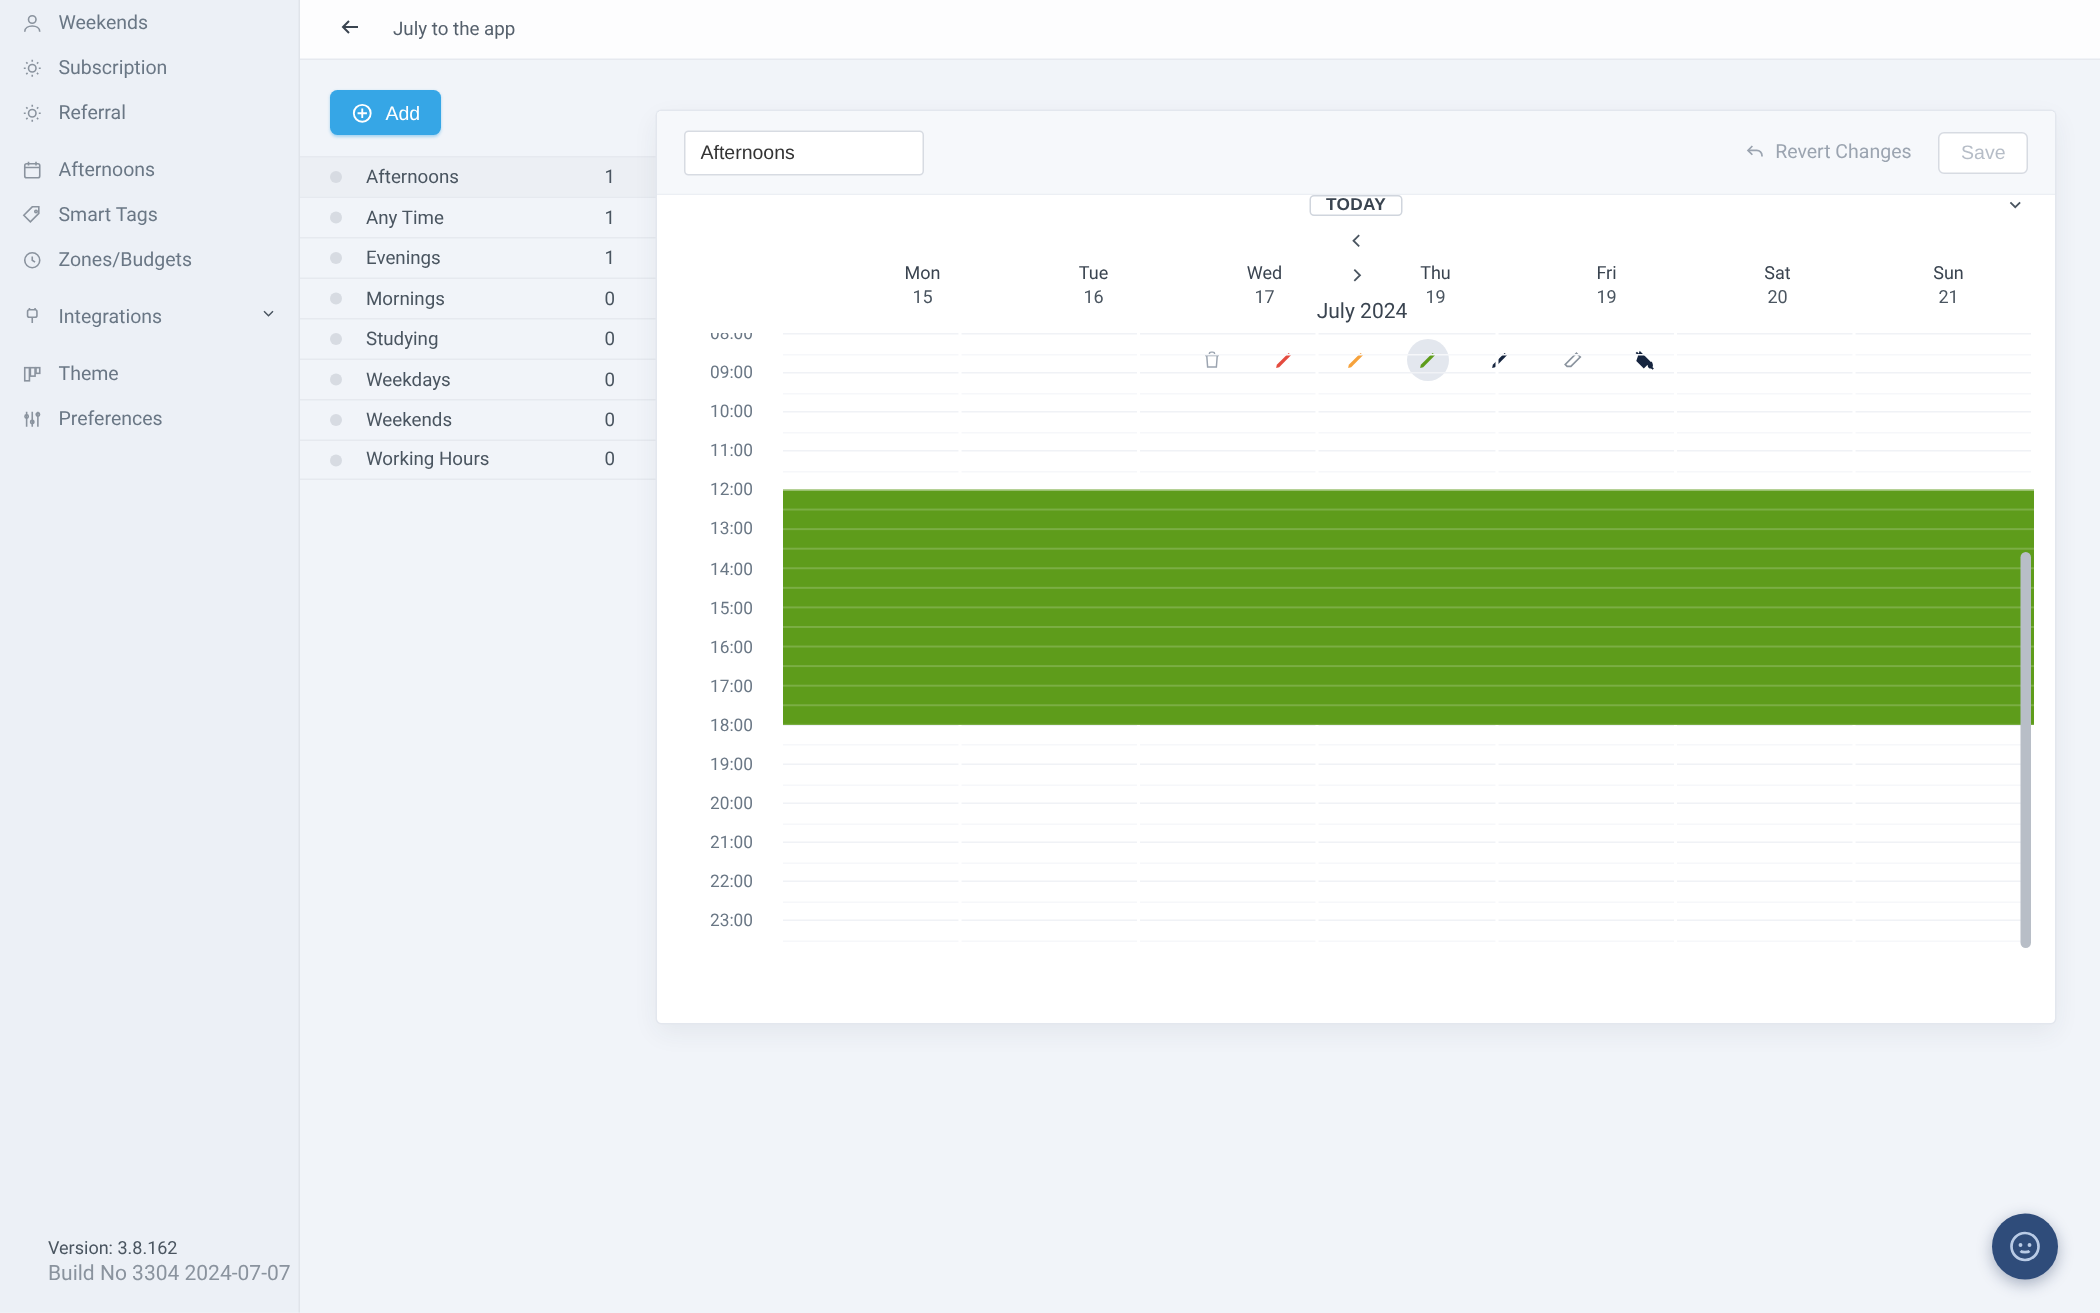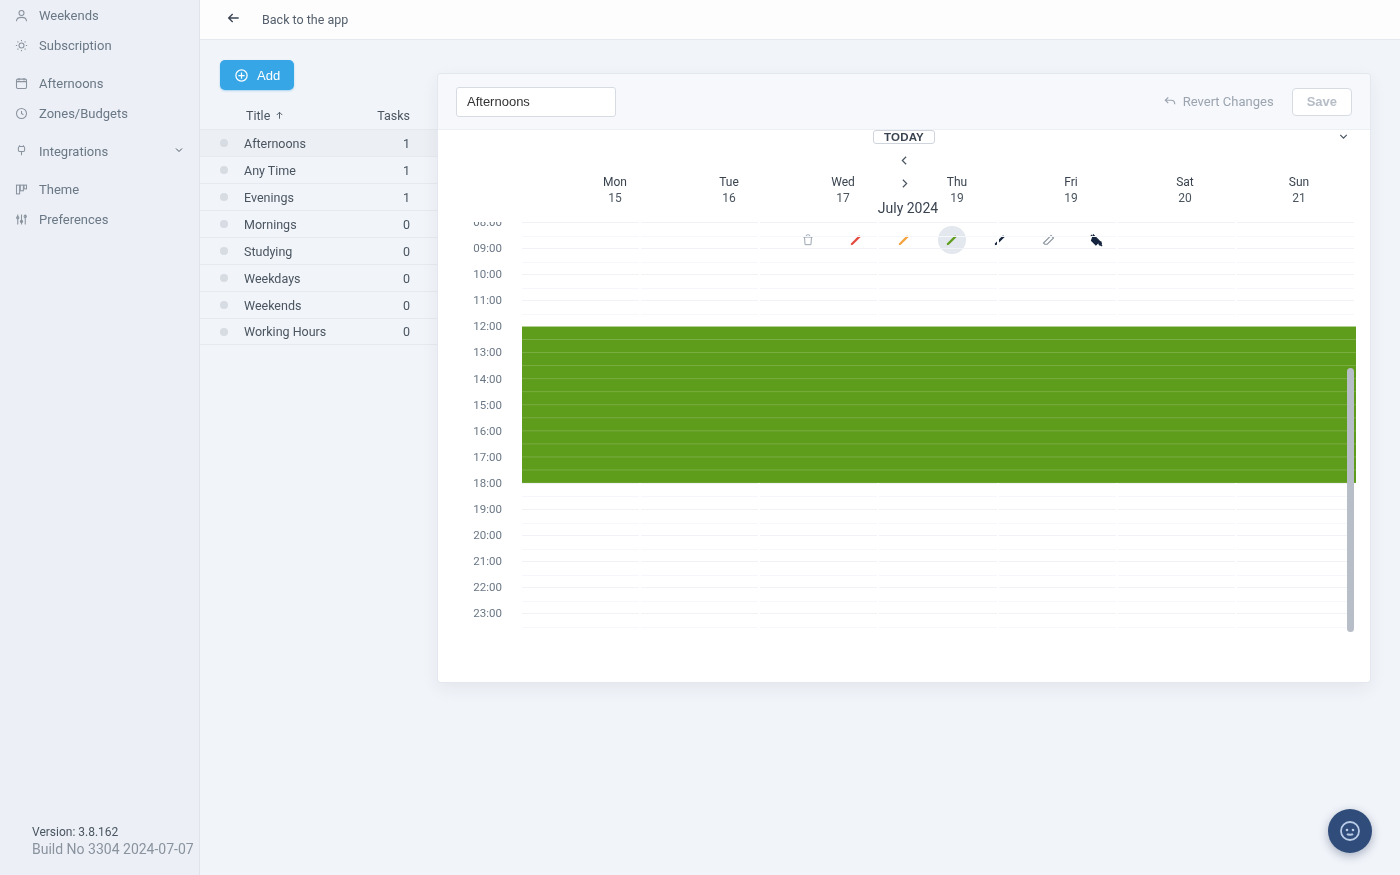--- a/index.html
+++ b/index.html
@@ -153,21 +153,20 @@
     display:flex; align-items:center; gap:18px;
     color:#9ba4b0;
     font-size:13px;
   }
   .revert { display:flex; align-items:center; gap:6px; cursor:default; }
   .save-btn {
     height:28px; padding:0 14px;
     border:1px solid #d7dbe2; border-radius:4px;
     background:#fff; color:#b6bdc7; font-size:13px;
     cursor:default;
-    font-weight:bold;
   }
   
   .cal-toolbar {
     height: 44px;
     display:flex; align-items:center;
     padding: 0 18px;
     gap: 10px;
     flex-direction: column;
   }
   .today-btn {
@@ -294,27 +293,41 @@
       </svg>
     <span>Weekends</span>
   </div>
   <div class="nav-item">
     <svg width="15" height="15" viewBox="0 0 24 24" class="ic">
         <circle cx="12" cy="12" r="4"></circle>
         <path d="M12 3v2M12 19v2M3 12h2M19 12h2M5.6 5.6l1.4 1.4M17 17l1.4 1.4M5.6 18.4 7 17M17 7l1.4-1.4"></path>
       </svg>
     <span>Subscription</span>
   </div>
+  <div class="nav-item">
+    <svg width="15" height="15" viewBox="0 0 24 24" class="ic">
+        <circle cx="12" cy="12" r="4"></circle>
+        <path d="M12 3v2M12 19v2M3 12h2M19 12h2M5.6 5.6l1.4 1.4M17 17l1.4 1.4M5.6 18.4 7 17M17 7l1.4-1.4"></path>
+      </svg>
+    <span>Referral</span>
+  </div>
   <div style="height:8px"></div>
   <div class="nav-item">
     <svg width="15" height="15" viewBox="0 0 24 24" class="ic">
         <rect x="4" y="5" width="16" height="15" rx="2"></rect>
         <path d="M4 9h16M8 3v4M16 3v4"></path>
       </svg>
     <span>Afternoons</span>
+  </div>
+  <div class="nav-item">
+    <svg width="15" height="15" viewBox="0 0 24 24" class="ic">
+        <path d="M3 12l9-9h7v7l-9 9z"></path>
+        <circle cx="16" cy="8" r="1.3"></circle>
+      </svg>
+    <span>Smart Tags</span>
   </div>
   <div class="nav-item">
     <svg width="15" height="15" viewBox="0 0 24 24" class="ic">
         <circle cx="12" cy="12" r="8"></circle>
         <path d="M12 8v4l3 2"></path>
       </svg>
     <span>Zones/Budgets</span>
   </div>
   <div style="height:8px"></div>
   <div class="nav-item">
@@ -352,40 +365,31 @@
     <div class="build">Build No 3304 2024-07-07</div>
   </div>
 </div>
 
 <div class="top-bar">
   <span class="back-arrow">
     <svg width="16" height="16" viewBox="0 0 24 24" style="stroke:#3a4450;stroke-width:2;fill:none">
         <path d="M19 12H5M10 6l-6 6 6 6"></path>
       </svg>
   </span>
-  <span>Back to the app</span>
+  <span>July to the app</span>
 </div>
 
 <div class="list-panel">
   <button class="add-btn">
     <svg width="15" height="15" viewBox="0 0 24 24" style="stroke:#fff;stroke-width:2;fill:none">
         <circle cx="12" cy="12" r="9"></circle>
         <path d="M12 7v10M7 12h10"></path>
       </svg>
     <span>Add</span>
   </button>
-  <div class="list-header">
-    <span class="col-title">
-      <span>Title</span>
-      <svg width="11" height="11" viewBox="0 0 24 24" style="stroke:#4a5560;stroke-width:2;fill:none">
-          <path d="M12 19V5M6 11l6-6 6 6"></path>
-        </svg>
-    </span>
-    <span class="col-tasks">Tasks</span>
-  </div>
   <div class="list-rows" id="list-rows">
       <div class="list-row selected">
         <span class="dot"></span>
     <span class="row-title">Afternoons</span>
     <span class="row-tasks">1</span>
       </div>
       <div class="list-row">
         <span class="dot"></span>
     <span class="row-title">Any Time</span>
     <span class="row-tasks">1</span>

